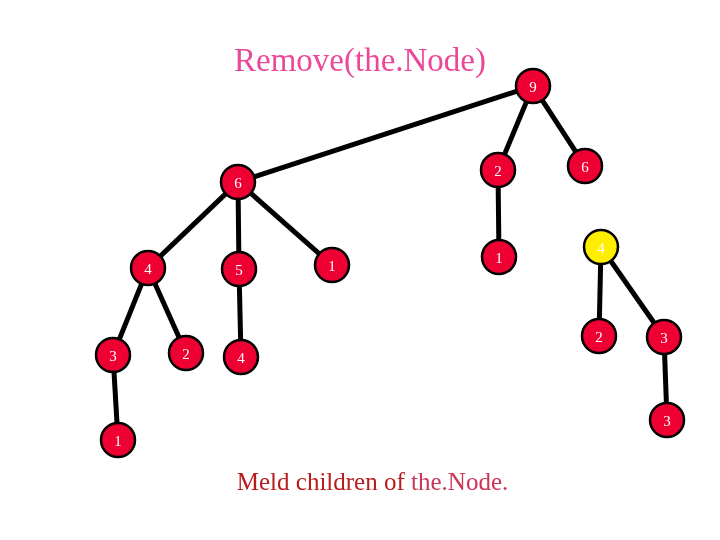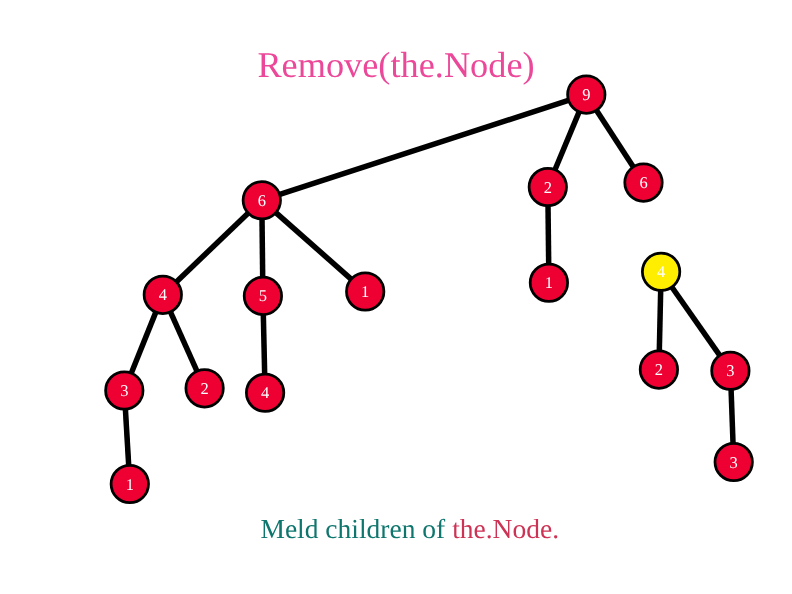--- a/index.html
+++ b/index.html
@@ -38,21 +38,21 @@
     position: absolute;
     left: 0;
     top: 437px;
     width: 720px;
     text-align: center;
     font-family: "Liberation Serif", "DejaVu Serif", serif;
     font-size: 25px;
     line-height: 30px;
     white-space: pre;
   }
-  #caption .plain { color: #0f766e; }
+  #caption .plain { color: #b91c1c; }
   #caption .highlight { color: #cc3355; font-family: Liberation Serif, serif; }
 
   svg#tree {
     position: absolute;
     left: 0;
     top: 0;
     width: 720px;
     height: 540px;
   }
   .edge {

